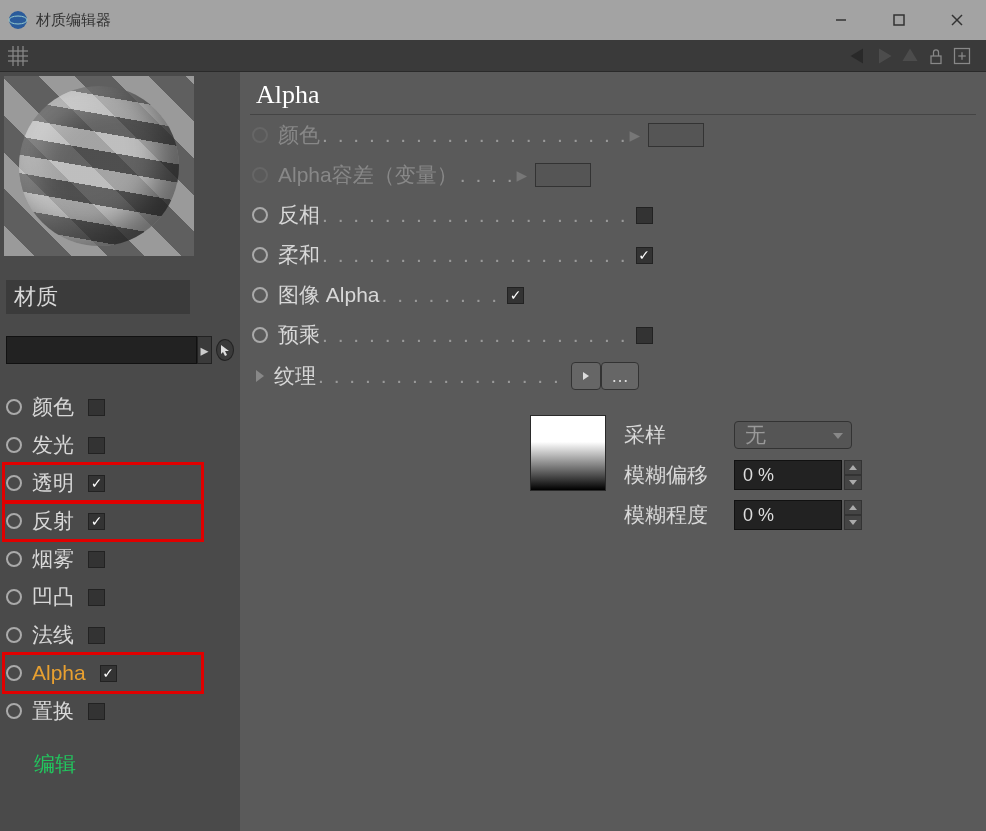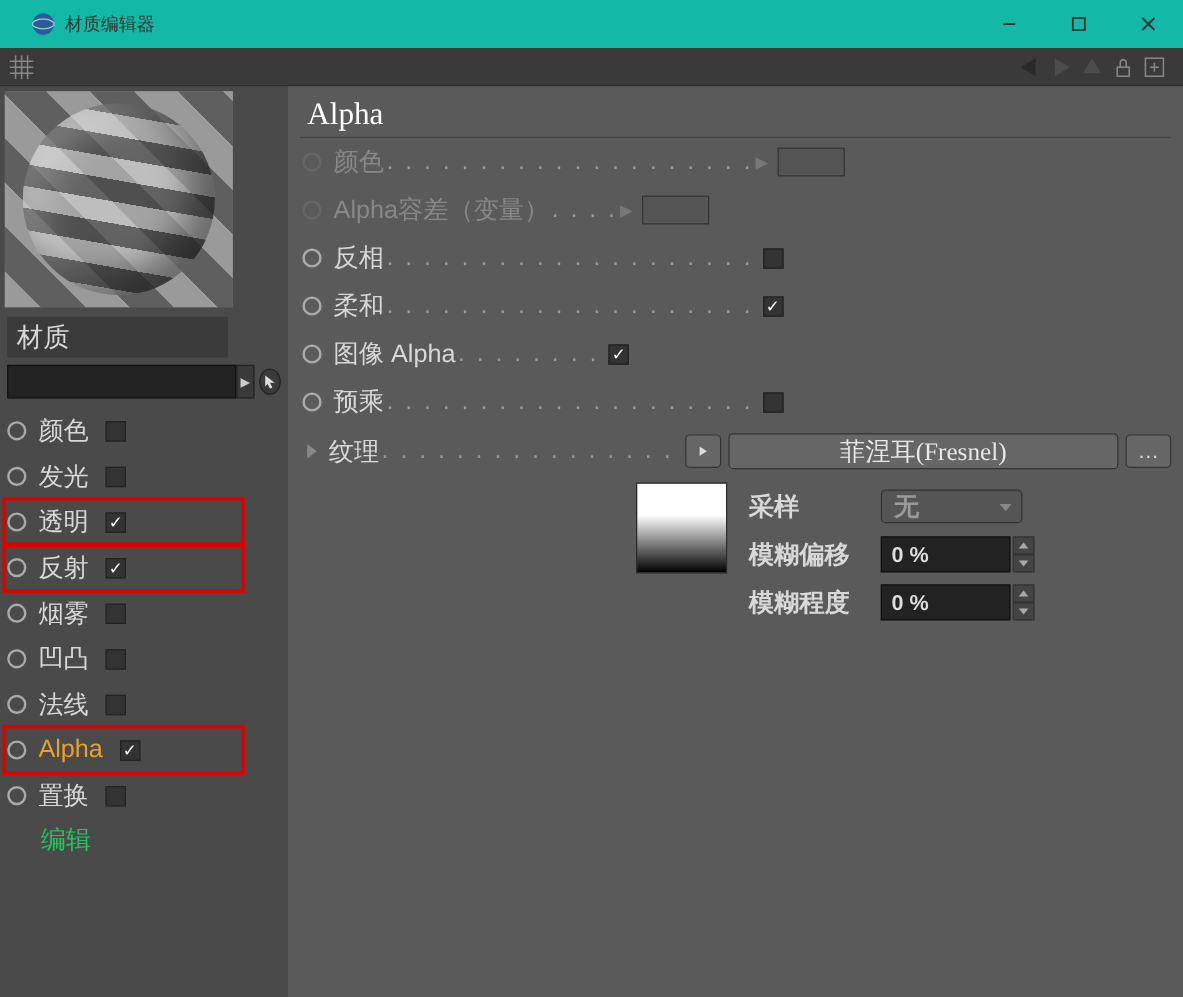--- a/index.html
+++ b/index.html
@@ -1,33 +1,33 @@
 <!DOCTYPE html>
 <html><head>
 <meta charset="utf-8">
 <style>
 * { box-sizing: border-box; margin: 0; padding: 0; font-family: "Microsoft YaHei", sans-serif; }
 body { width: 986px; height: 831px; background: #5a5a5a; overflow: hidden; }
 
 
-.titlebar { height: 40px; background: #14b8a6; display: flex; align-items: center; padding-left: 26px; }
+.titlebar { height: 40px; background: #a3a3a3; display: flex; align-items: center; padding-left: 8px; }
 .titlebar .app-icon { width: 20px; height: 20px; margin-right: 8px; display: flex; align-items: center; justify-content: center; }
 .titlebar .title { font-size: 15px; color: #333; flex: 1; }
 .winbtns { display: flex; height: 100%; }
 .winbtn { width: 58px; height: 100%; display: flex; align-items: center; justify-content: center; cursor: pointer; }
 .winbtn svg { width: 14px; height: 14px; }
 
 
 .toolbar { height: 32px; background: #3a3a3a; display: flex; align-items: center; padding: 0 8px; border-bottom: 1px solid #2a2a2a; }
 .tool-icon { width: 20px; height: 20px; margin-right: 6px; display: flex; align-items: center; justify-content: center; opacity: .7; }
 .toolbar-spacer { flex: 1; }
 
 
 .main { display: flex; height: calc(831px - 40px - 32px); }
-.sidebar { width: 240px; background: #4a4a4a; display: flex; flex-direction: column; }
+.sidebar { width: 240px; background: #4a4a4a; display: flex; flex-direction: column; gap: 16px; }
 .content { flex: 1; background: #5a5a5a; padding: 6px 10px; }
 
 
 .preview { width: 190px; height: 180px; margin: 4px; background: #777; position: relative; overflow: hidden; }
 .preview .stripes { position: absolute; inset: -40px; background: repeating-linear-gradient(45deg, #9a9a9a 0 26px, #5f5f5f 26px 52px); }
 .preview .sphere { position: absolute; left: 50%; top: 50%; width: 160px; height: 160px; transform: translate(-50%,-50%); border-radius: 50%; background: repeating-linear-gradient(10deg, rgba(220,220,220,.55) 0 18px, rgba(70,70,70,.65) 18px 36px); box-shadow: inset -18px -14px 30px rgba(0,0,0,.45), inset 18px 14px 30px rgba(255,255,255,.25); }
 
 
 .matname-row { display: flex; align-items: center; padding: 4px 6px; }
 .matname { font-size: 22px; color: #d8d8d8; background: #3b3b3b; padding: 2px 8px; width: 184px; }
@@ -59,21 +59,21 @@
 .prop-check.checked::after { content: "✓"; color: #fff; font-size: 14px; line-height: 1; }
 .swatch { width: 56px; height: 24px; background: #555; border: 1px solid #333; margin-left: 4px; cursor: pointer; }
 
 .tex-row { display: flex; align-items: center; height: 42px; font-size: 21px; color: #d8d8d8; }
 .tex-tri { width: 0; height: 0; border-top: 6px solid transparent; border-bottom: 6px solid transparent; border-left: 8px solid #888; margin: 0 10px 0 6px; }
 .tex-btn-sm { width: 30px; height: 28px; background: #666; border: 1px solid #333; border-radius: 4px; display: flex; align-items: center; justify-content: center; margin-left: 8px; cursor: pointer; }
 .tex-btn-sm svg { width: 10px; height: 10px; }
 .tex-name-btn { flex: 1; height: 30px; background: #666; border: 1px solid #333; border-radius: 4px; margin: 0 6px; display: flex; align-items: center; justify-content: center; color: #e8e8e8; font-size: 21px; cursor: pointer; font-family: "Microsoft YaHei", Georgia, serif; }
 .tex-more-btn { width: 38px; height: 28px; background: #666; border: 1px solid #333; border-radius: 4px; display: flex; align-items: center; justify-content: center; color: #ddd; cursor: pointer; font-size: 18px; }
 
-.tex-params { display: flex; margin-top: 5px; font-weight: bold; }
+.tex-params { display: flex; margin-top: 18px; }
 .tex-swatch { width: 76px; height: 76px; margin-left: 280px; border: 1px solid #2a2a2a; background: linear-gradient(to bottom, #fff 0%, #fff 35%, #000 100%); cursor: pointer; }
 .tex-fields { margin-left: 18px; }
 .tex-field-row { display: flex; align-items: center; height: 40px; font-size: 21px; color: #d8d8d8; }
 .tex-field-label { width: 110px; }
 .tex-dropdown { width: 118px; height: 28px; background: #555; border: 1px solid #333; border-radius: 4px; display: flex; align-items: center; padding: 0 10px; color: #999; cursor: pointer; position: relative; }
 .tex-dropdown::after { content: ""; position: absolute; right: 8px; top: 11px; border-left: 5px solid transparent; border-right: 5px solid transparent; border-top: 6px solid #888; }
 .numbox { width: 108px; height: 30px; background: #222; border: 1px solid #111; color: #ddd; padding: 0 8px; font-size: 18px; display: flex; align-items: center; }
 .spinner { width: 18px; height: 30px; background: #444; display: flex; flex-direction: column; margin-left: 2px; }
 .spinner div { flex: 1; display: flex; align-items: center; justify-content: center; border: 1px solid #333; cursor: pointer; }
 .spinner div::after { content: ""; border-left: 4px solid transparent; border-right: 4px solid transparent; }
@@ -268,21 +268,20 @@
 
     <div class="tex-row">
       <div class="tex-tri"></div>
       <span class="prop-label">纹理</span>
       <span class="dots">. . . . . . . . . . . . . . . .</span>
       <div class="tex-btn-sm">
           <svg viewBox="0 0 10 10">
             <polygon points="2,1 8,5 2,9" fill="#ddd"></polygon>
           </svg>
         </div>
-      <div class="tex-name-btn">菲涅耳(Fresnel)</div>
       <div class="tex-more-btn">…</div>
     </div>
 
     <div class="tex-params">
       <div class="tex-swatch"></div>
       <div class="tex-fields">
         <div class="tex-field-row">
           <div class="tex-field-label">采样</div>
           <div class="tex-dropdown">
               <span>无</span>

